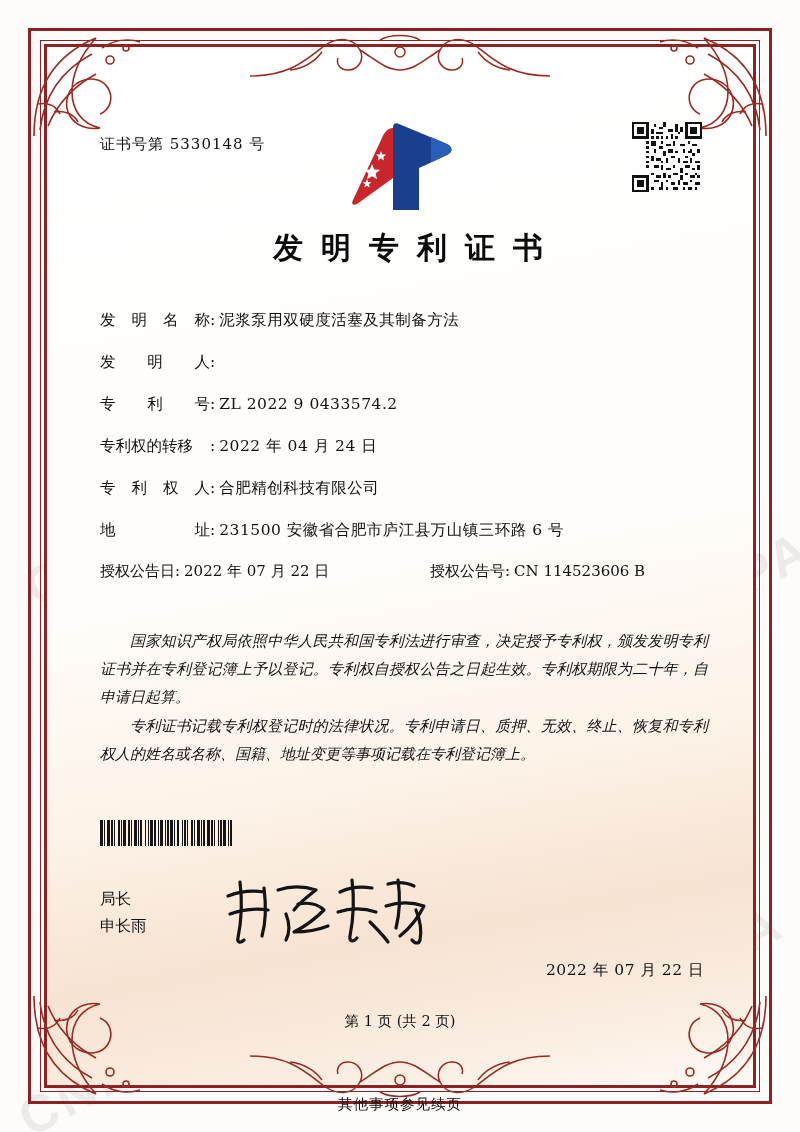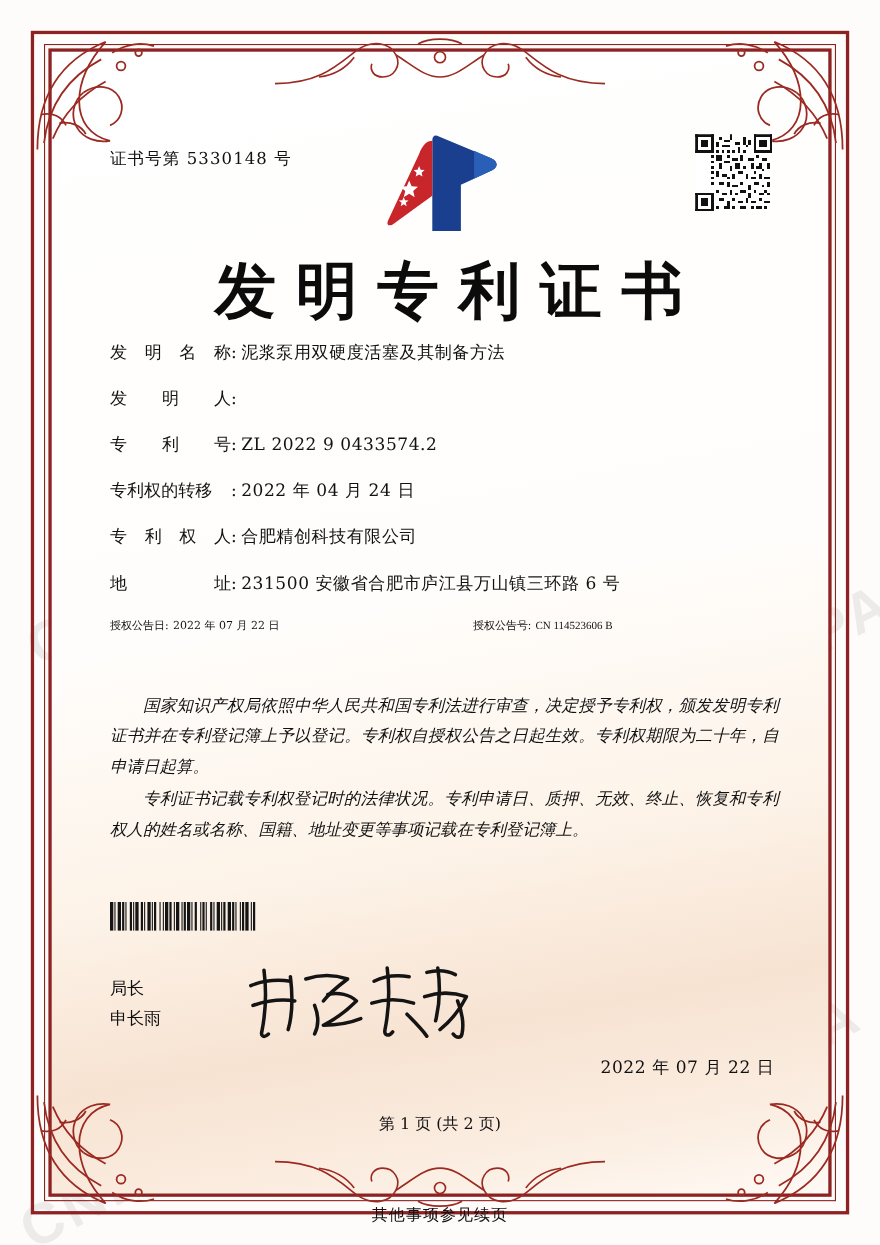--- a/index.html
+++ b/index.html
@@ -156,21 +156,21 @@
     background: #ffffff;
   }
   .qr svg { display: block; width: 100%; height: 100%; }
 
   .title {
     position: absolute;
     left: 16px;
     right: 0;
     top: 168px;
     text-align: center;
-    font-size: 56px;
+    font-size: 30px;
     font-weight: bold;
     letter-spacing: 18px;
     text-indent: 18px;
     color: #0b0b0b;
     font-family: "DejaVu Serif", "Liberation Serif", serif;
   }
 
   .fields {
     position: absolute;
     left: 30px;
@@ -199,26 +199,26 @@
     padding-right: 4px;
   }
   .f-value {
     flex: 1 1 auto;
     letter-spacing: 0.5px;
   }
 
   .row-two {
     display: flex;
     align-items: baseline;
-    font-size: 10px;
+    font-size: 15px;
     color: #111;
     margin-bottom: 21px;
   }
   .row-two .col-a { flex: 0 0 330px; display: flex; align-items: baseline; }
-  .row-two .col-b { flex: 1 1 auto; display: flex; align-items: baseline; font-family: Liberation Serif, serif; }
+  .row-two .col-b { flex: 1 1 auto; display: flex; align-items: baseline; }
   .row-two .lbl-a { white-space: nowrap; }
   .row-two .lbl-b { white-space: nowrap; }
 
   .paras {
     position: absolute;
     left: 30px;
     right: 22px;
     top: 568px;
     font-size: 15px;
     line-height: 1.85;

